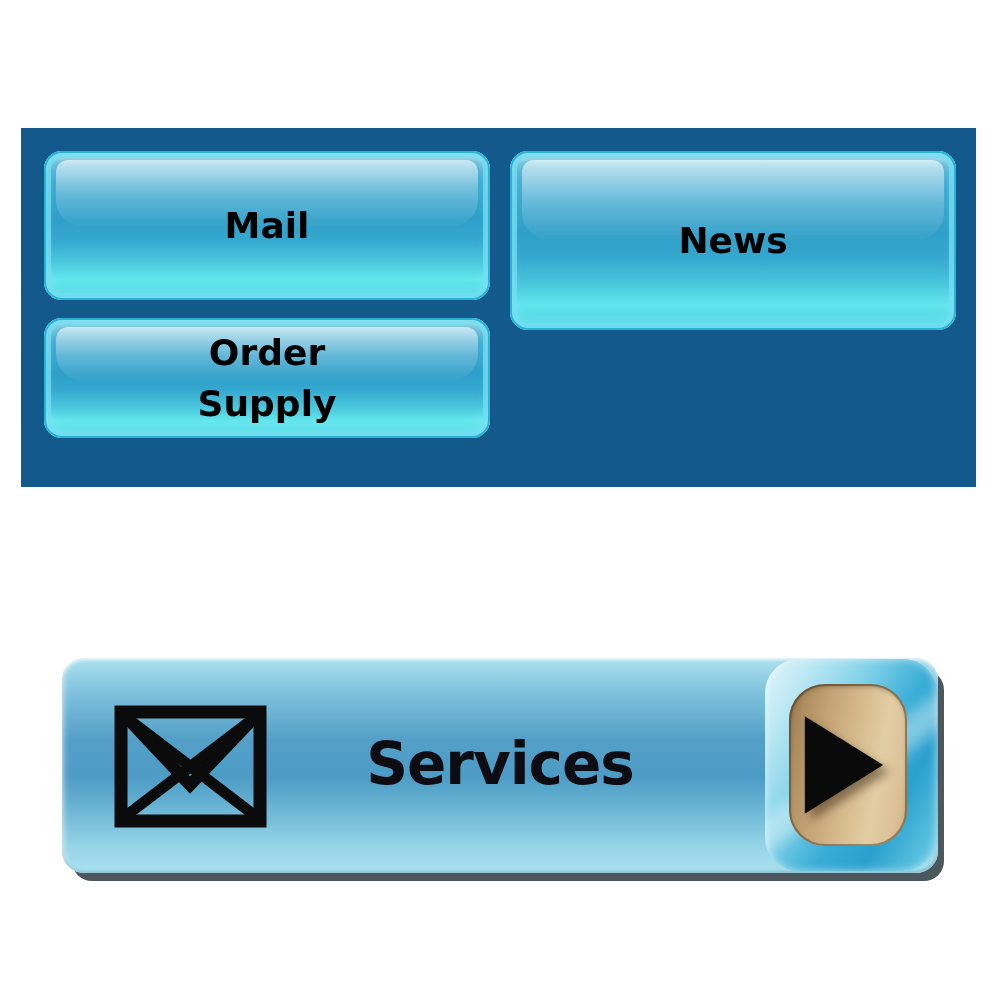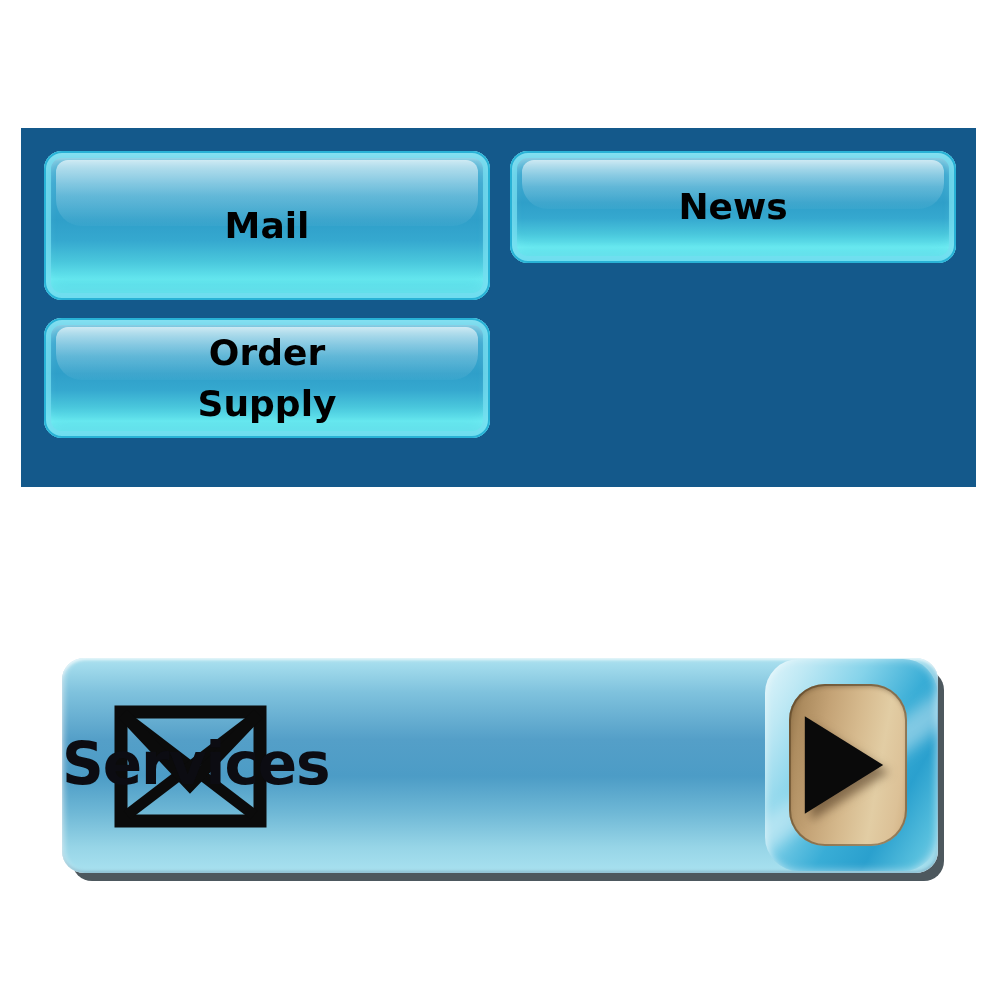--- a/index.html
+++ b/index.html
@@ -33,41 +33,41 @@
   }
   .glass-btn::before{
     content:"";position:absolute;left:12px;right:12px;top:9px;height:44%;
     border-radius:12px 12px 26px 26px;
     background:linear-gradient(180deg,
       rgba(255,255,255,.62), rgba(255,255,255,.20) 55%, rgba(255,255,255,.03));
     pointer-events:none;
   }
   .glass-btn .lbl{position:relative;z-index:1;line-height:1.42;}
   .btn-mail {left:23px; top:23px; width:446px;height:149px;}
-  .btn-news {left:489px;top:23px; width:446px;height:112px;}
+  .btn-news {left:489px;top:23px; width:446px;height:179px;}
   .btn-order{left:23px; top:190px;width:446px;height:120px;}
   .btn-order .lbl{max-width:210px;}
 
   
   .services-bar{
     position:absolute;left:62px;top:630px;width:876px;height:215px;
     border-radius:22px;cursor:pointer;
     background:linear-gradient(180deg,
       #ace2f0 0%, #7fc2dd 16%, #549fc8 38%, #4c9cc6 55%,
       #6fb8d6 72%, #97d5e7 88%, #a9e2f0 100%);
     box-shadow:
       8px 10px 0 -2px rgba(62,74,80,.92),
       inset 0 2px 3px rgba(255,255,255,.65),
       inset 3px 0 5px rgba(255,255,255,.40),
       inset 0 -2px 3px rgba(25,90,125,.35);
   }
   .envelope{position:absolute;left:52px;top:47px;width:153px;height:123px;display:block;}
   .services-label{
     position:absolute;left:0;right:0;top:50%;transform:translateY(-53%);
-    font-weight:700;font-size:58px;letter-spacing:-1px;
+    text-align:center;font-weight:700;font-size:58px;letter-spacing:-1px;
     color:#0c0c12;
   }
 
   
   .arrow-btn{
     position:absolute;right:1px;top:1px;bottom:2px;width:172px;
     border-radius:34px;cursor:pointer;
     background:linear-gradient(120deg,
       #e2f6fb 0%, #bde8f4 16%, #85d3ea 36%, #39add6 58%,
       #2aa0ce 74%, #55bedd 90%, #7fd0e8 100%);

